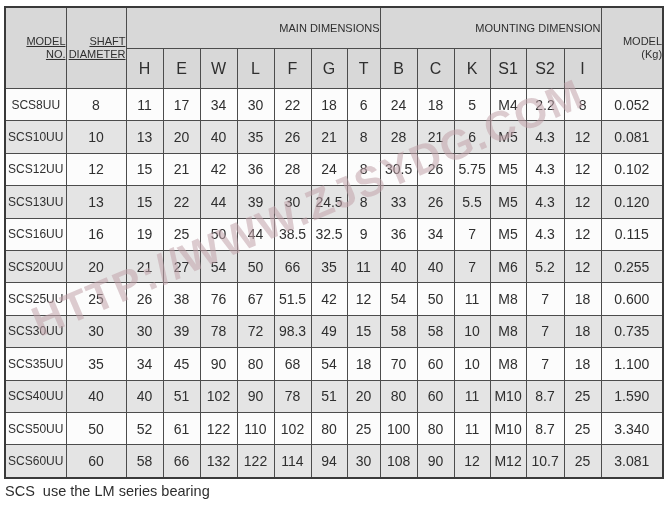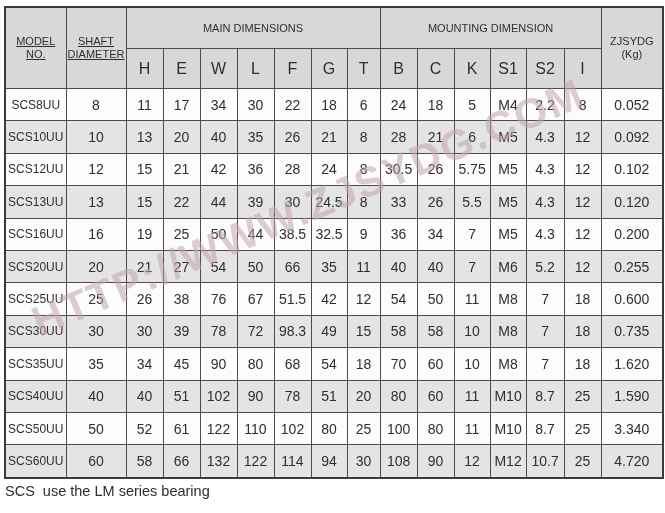--- a/index.html
+++ b/index.html
@@ -28,21 +28,21 @@
   }
   table.spec{border:2px solid #3a3a3a;}
 
   thead th{
     background:#d8d8d8;
     font-weight:normal;
     font-size:11px;
     line-height:13px;
     color:#2f2f2f;
   }
-  thead tr.group-row th{height:40px;}
+  thead tr.group-row th{height:40px;text-align:right;}
   thead tr.sub-row th{height:39px;font-size:16px;}
   th.corner{font-size:11px;text-decoration:underline;}
   th.weight-h{font-size:11px;line-height:13px;}
 
   tbody td{
     height:31.4px;
     font-size:14px;
     color:#2f2f2f;
     background:#fcfcfc;
   }
@@ -95,21 +95,21 @@
     <thead>
       <tr class="group-row">
         <th rowspan="2" class="corner">MODEL NO.</th>
         <th rowspan="2" class="corner">
           <span>SHAFT</span><br>
           <span>DIAMETER</span>
         </th>
         <th colspan="7">MAIN DIMENSIONS</th>
         <th colspan="6">MOUNTING DIMENSION</th>
         <th rowspan="2" class="weight-h">
-          <span>ZJSYDG</span><br>
+          <span>MODEL</span><br>
           <span>(Kg)</span>
         </th>
       </tr>
       <tr class="sub-row">
         <th>H</th>
         <th>E</th>
         <th>W</th>
         <th>L</th>
         <th>F</th>
         <th>G</th>
@@ -150,21 +150,21 @@
           <td>35</td>
           <td>26</td>
           <td>21</td>
           <td>8</td>
           <td>28</td>
           <td>21</td>
           <td>6</td>
           <td>M5</td>
           <td>4.3</td>
           <td>12</td>
-          <td>0.092</td>
+          <td>0.081</td>
         </tr>
         <tr>
           <td class="model">SCS12UU</td>
           <td>12</td>
           <td>15</td>
           <td>21</td>
           <td>42</td>
           <td>36</td>
           <td>28</td>
           <td>24</td>
@@ -204,21 +204,21 @@
           <td>44</td>
           <td>38.5</td>
           <td>32.5</td>
           <td>9</td>
           <td>36</td>
           <td>34</td>
           <td>7</td>
           <td>M5</td>
           <td>4.3</td>
           <td>12</td>
-          <td>0.200</td>
+          <td>0.115</td>
         </tr>
         <tr>
           <td class="model">SCS20UU</td>
           <td>20</td>
           <td>21</td>
           <td>27</td>
           <td>54</td>
           <td>50</td>
           <td>66</td>
           <td>35</td>
@@ -276,21 +276,21 @@
           <td>80</td>
           <td>68</td>
           <td>54</td>
           <td>18</td>
           <td>70</td>
           <td>60</td>
           <td>10</td>
           <td>M8</td>
           <td>7</td>
           <td>18</td>
-          <td>1.620</td>
+          <td>1.100</td>
         </tr>
         <tr>
           <td class="model">SCS40UU</td>
           <td>40</td>
           <td>40</td>
           <td>51</td>
           <td>102</td>
           <td>90</td>
           <td>78</td>
           <td>51</td>
@@ -330,21 +330,21 @@
           <td>122</td>
           <td>114</td>
           <td>94</td>
           <td>30</td>
           <td>108</td>
           <td>90</td>
           <td>12</td>
           <td>M12</td>
           <td>10.7</td>
           <td>25</td>
-          <td>4.720</td>
+          <td>3.081</td>
         </tr>
       </tbody>
   </table>
 
   <div class="watermark">HTTP://WWW.ZJSYDG.COM</div>
 
   <div class="footnotes">
     <div>SCS  use the LM series bearing</div>
   </div>
 

